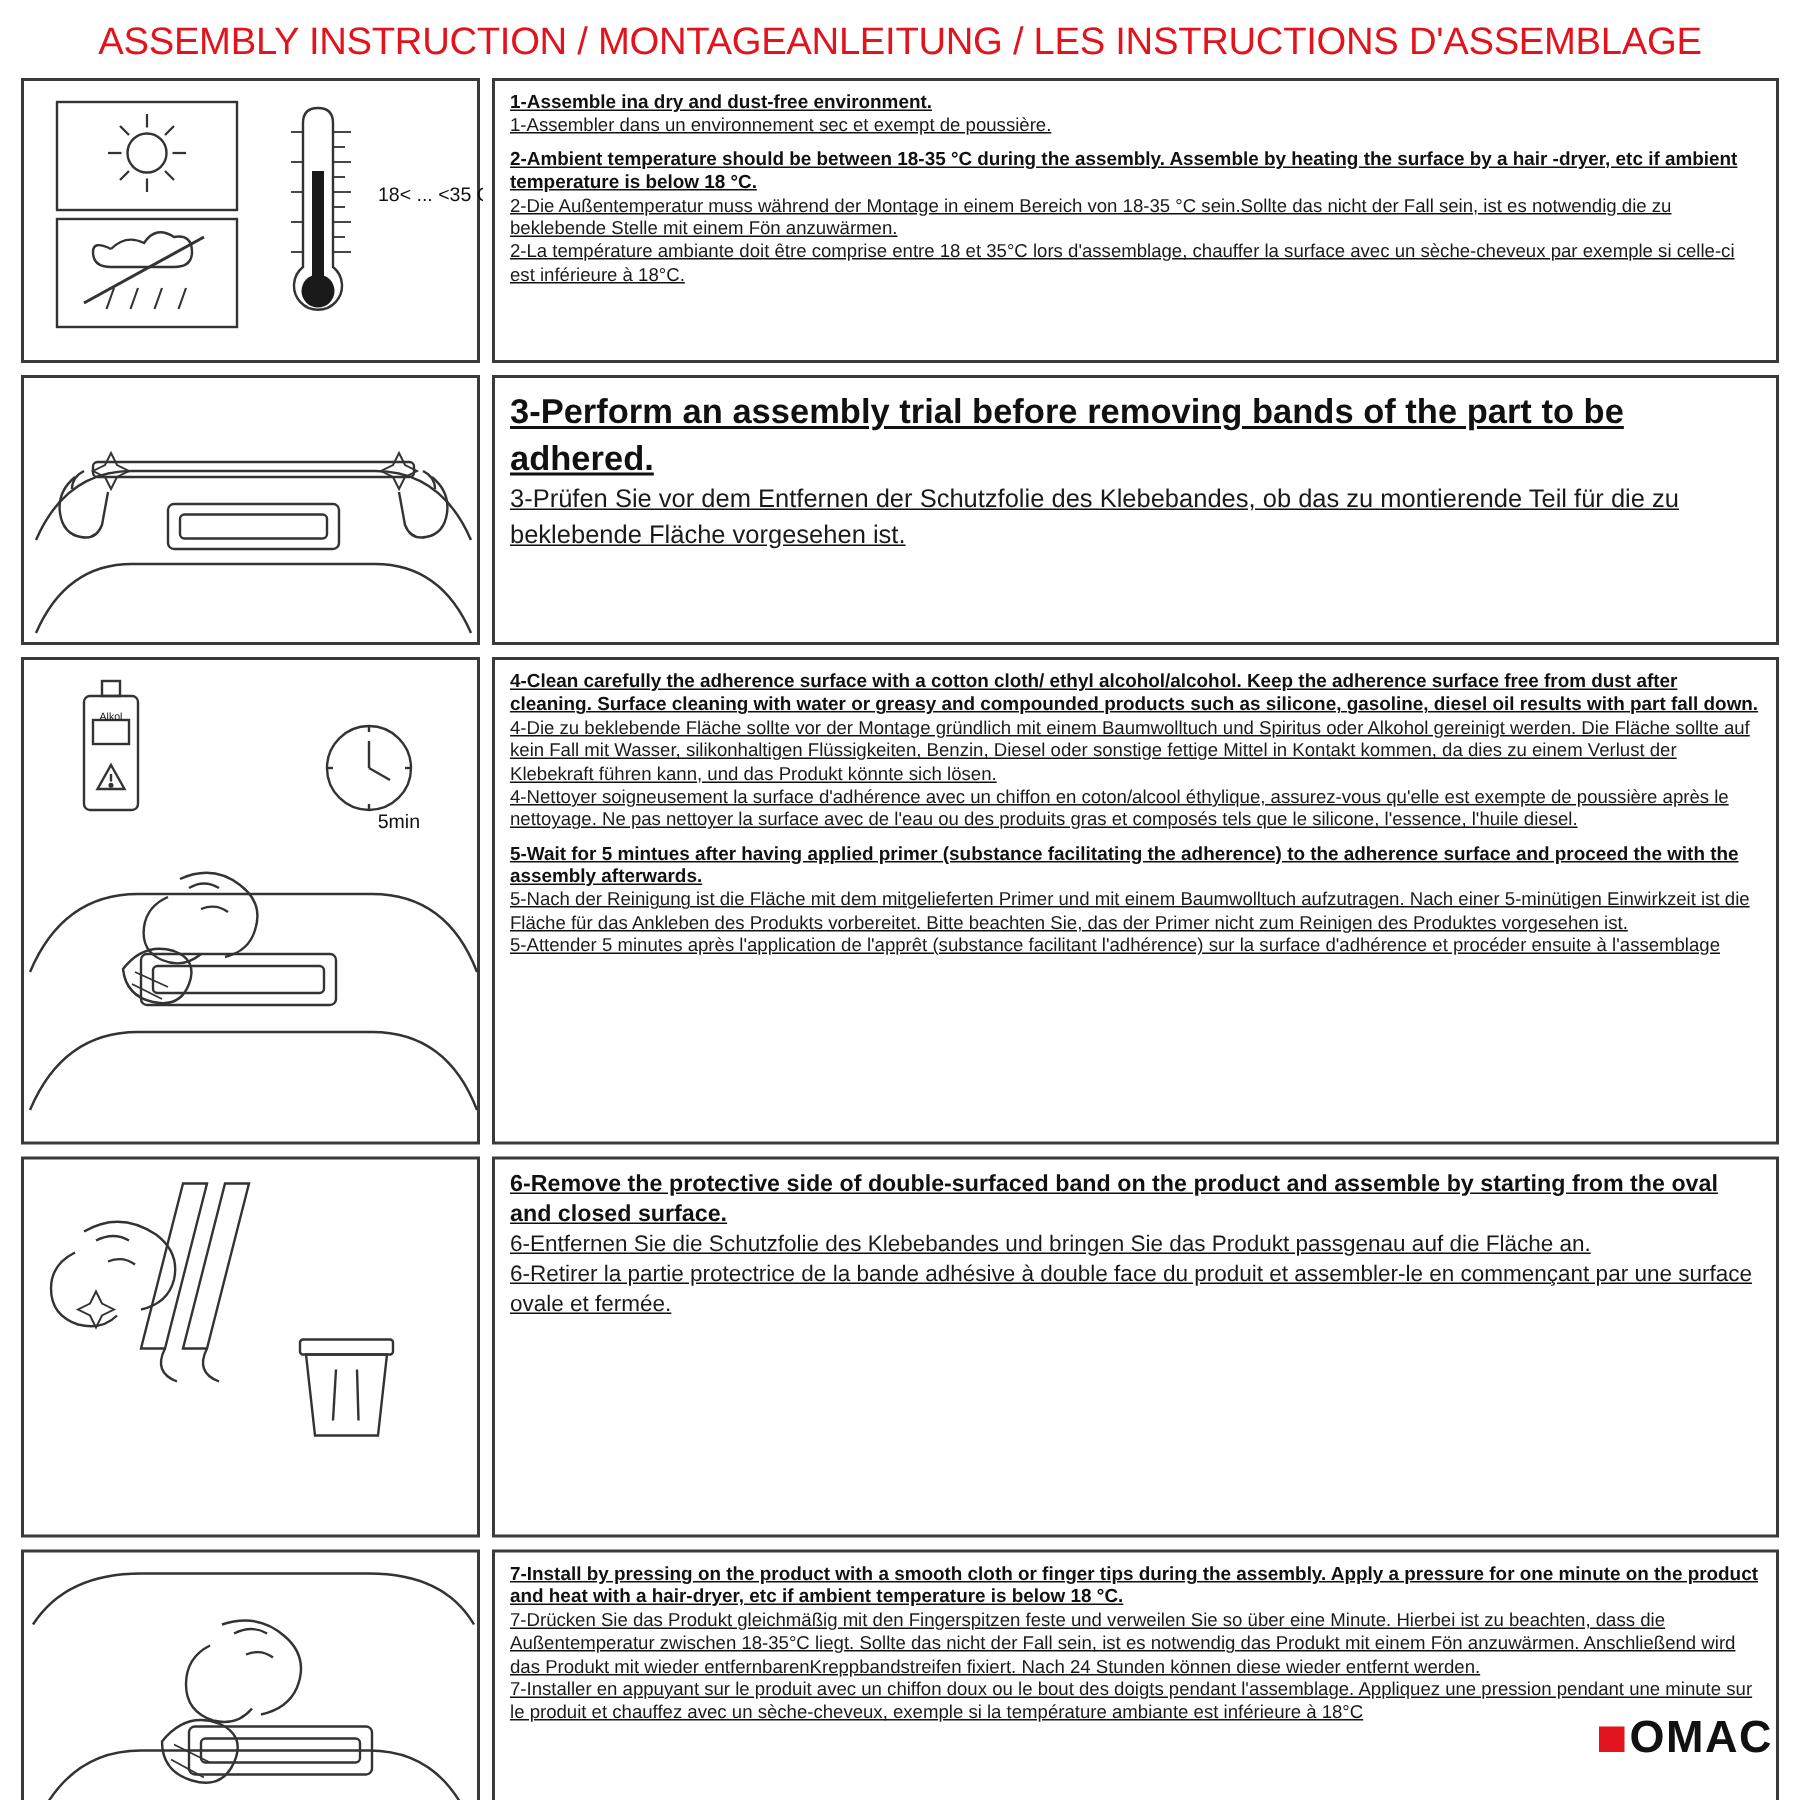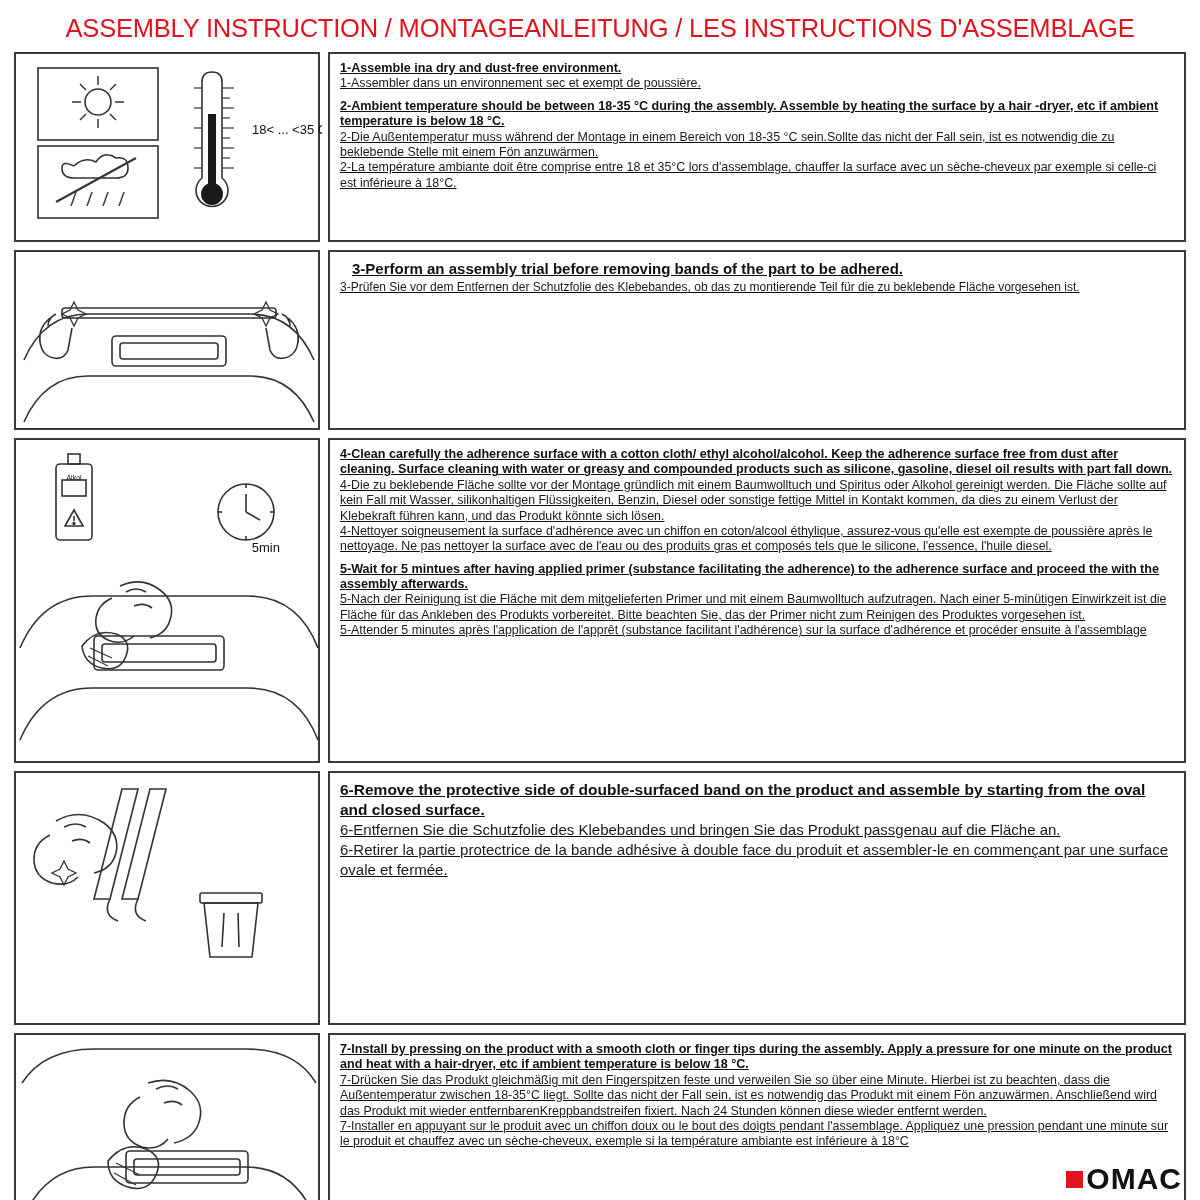--- a/index.html
+++ b/index.html
@@ -68,35 +68,35 @@
     font-weight: bold;
     font-size: 13.2px;
     line-height: 1.25;
     color: #111;
   }
   .de, .fr {
     font-size: 13.0px;
     line-height: 1.27;
     color: #1a1a1a;
   }
-  .big .en { font-size: 15px; line-height: 1.35; margin-left: 12px; }
-  .big .de, .big .fr { font-size: 12px; line-height: 1.38; }
+  .big .en { font-size: 23px; line-height: 1.35; }
+  .big .de, .big .fr { font-size: 17px; line-height: 1.38; }
   .mid .en { font-size: 15.5px; line-height: 1.3; }
   .mid .de, .mid .fr { font-size: 15px; line-height: 1.32; }
   .sm .en { font-size: 12.6px; line-height: 1.22; }
   .sm .de, .sm .fr { font-size: 12.4px; line-height: 1.24; }
 
   
   .ill { position: absolute; inset: 0; }
   svg { display: block; }
 
   .omac {
     position: absolute;
     right: 18px;
-    bottom: 4px;
+    bottom: 24px;
     display: flex;
     align-items: center;
     gap: 3px;
   }
   .omac .sq {
     width: 17px; height: 17px;
     background: #e1141e;
     display: inline-block;
   }
   .omac .txt {

